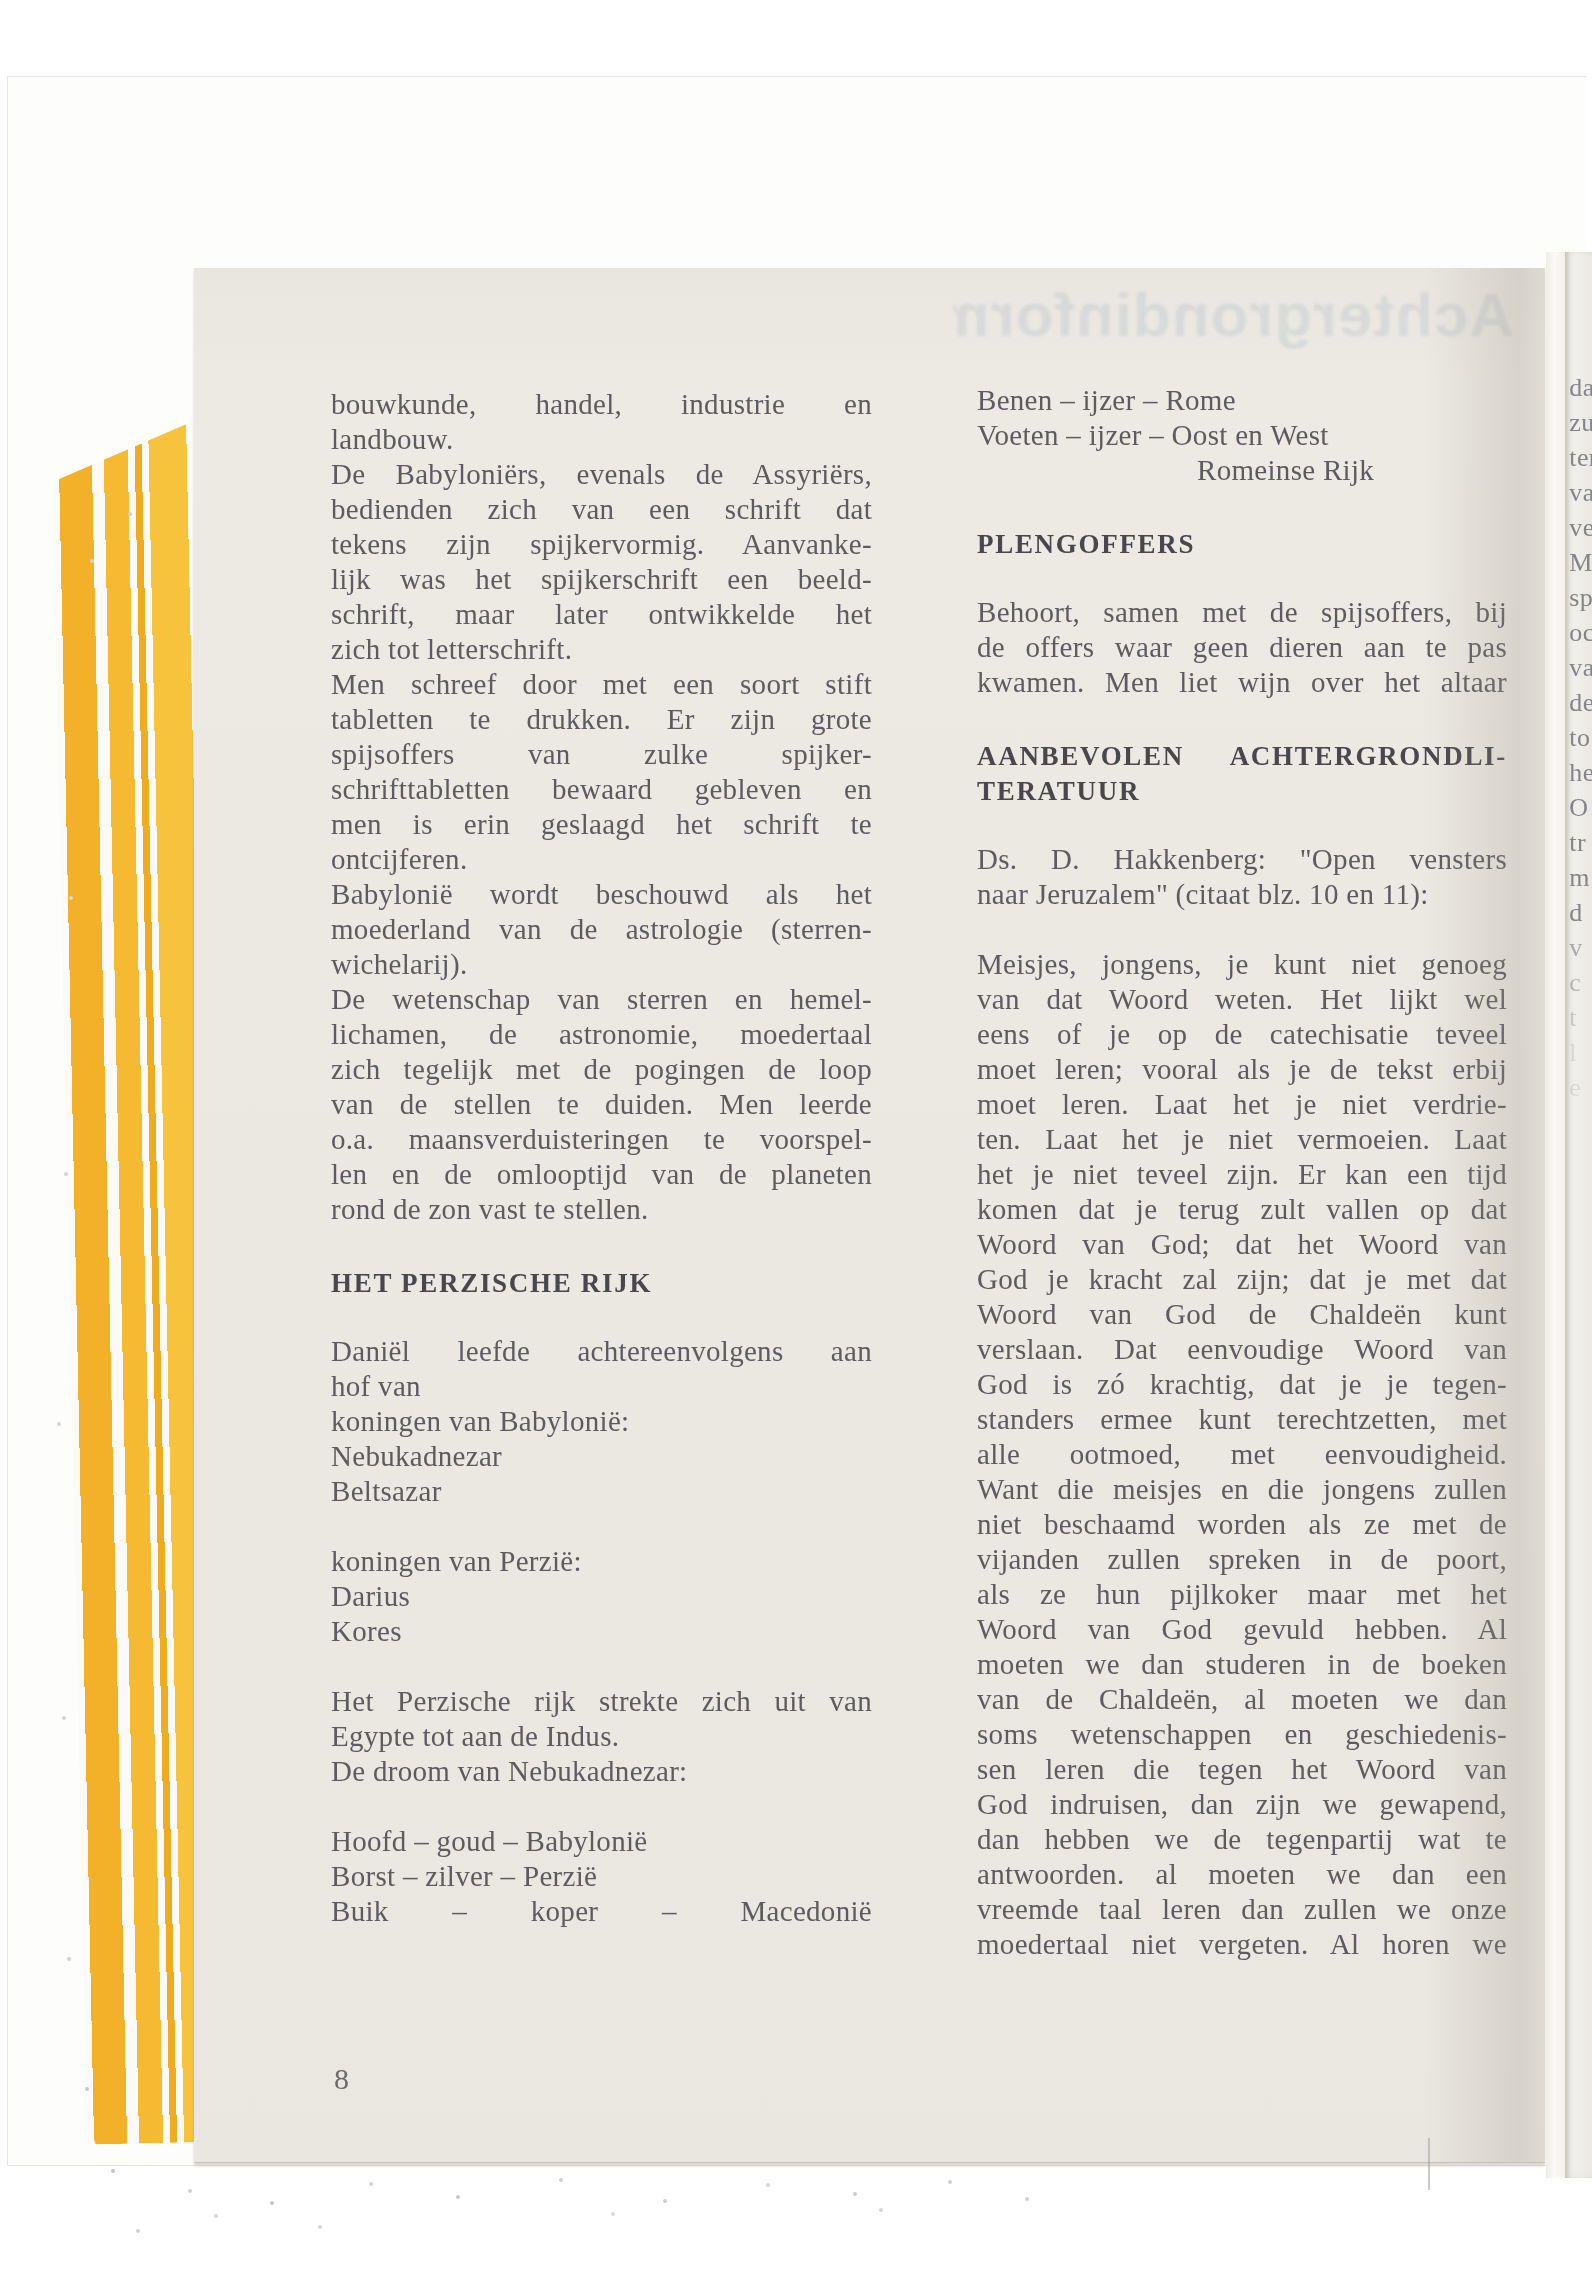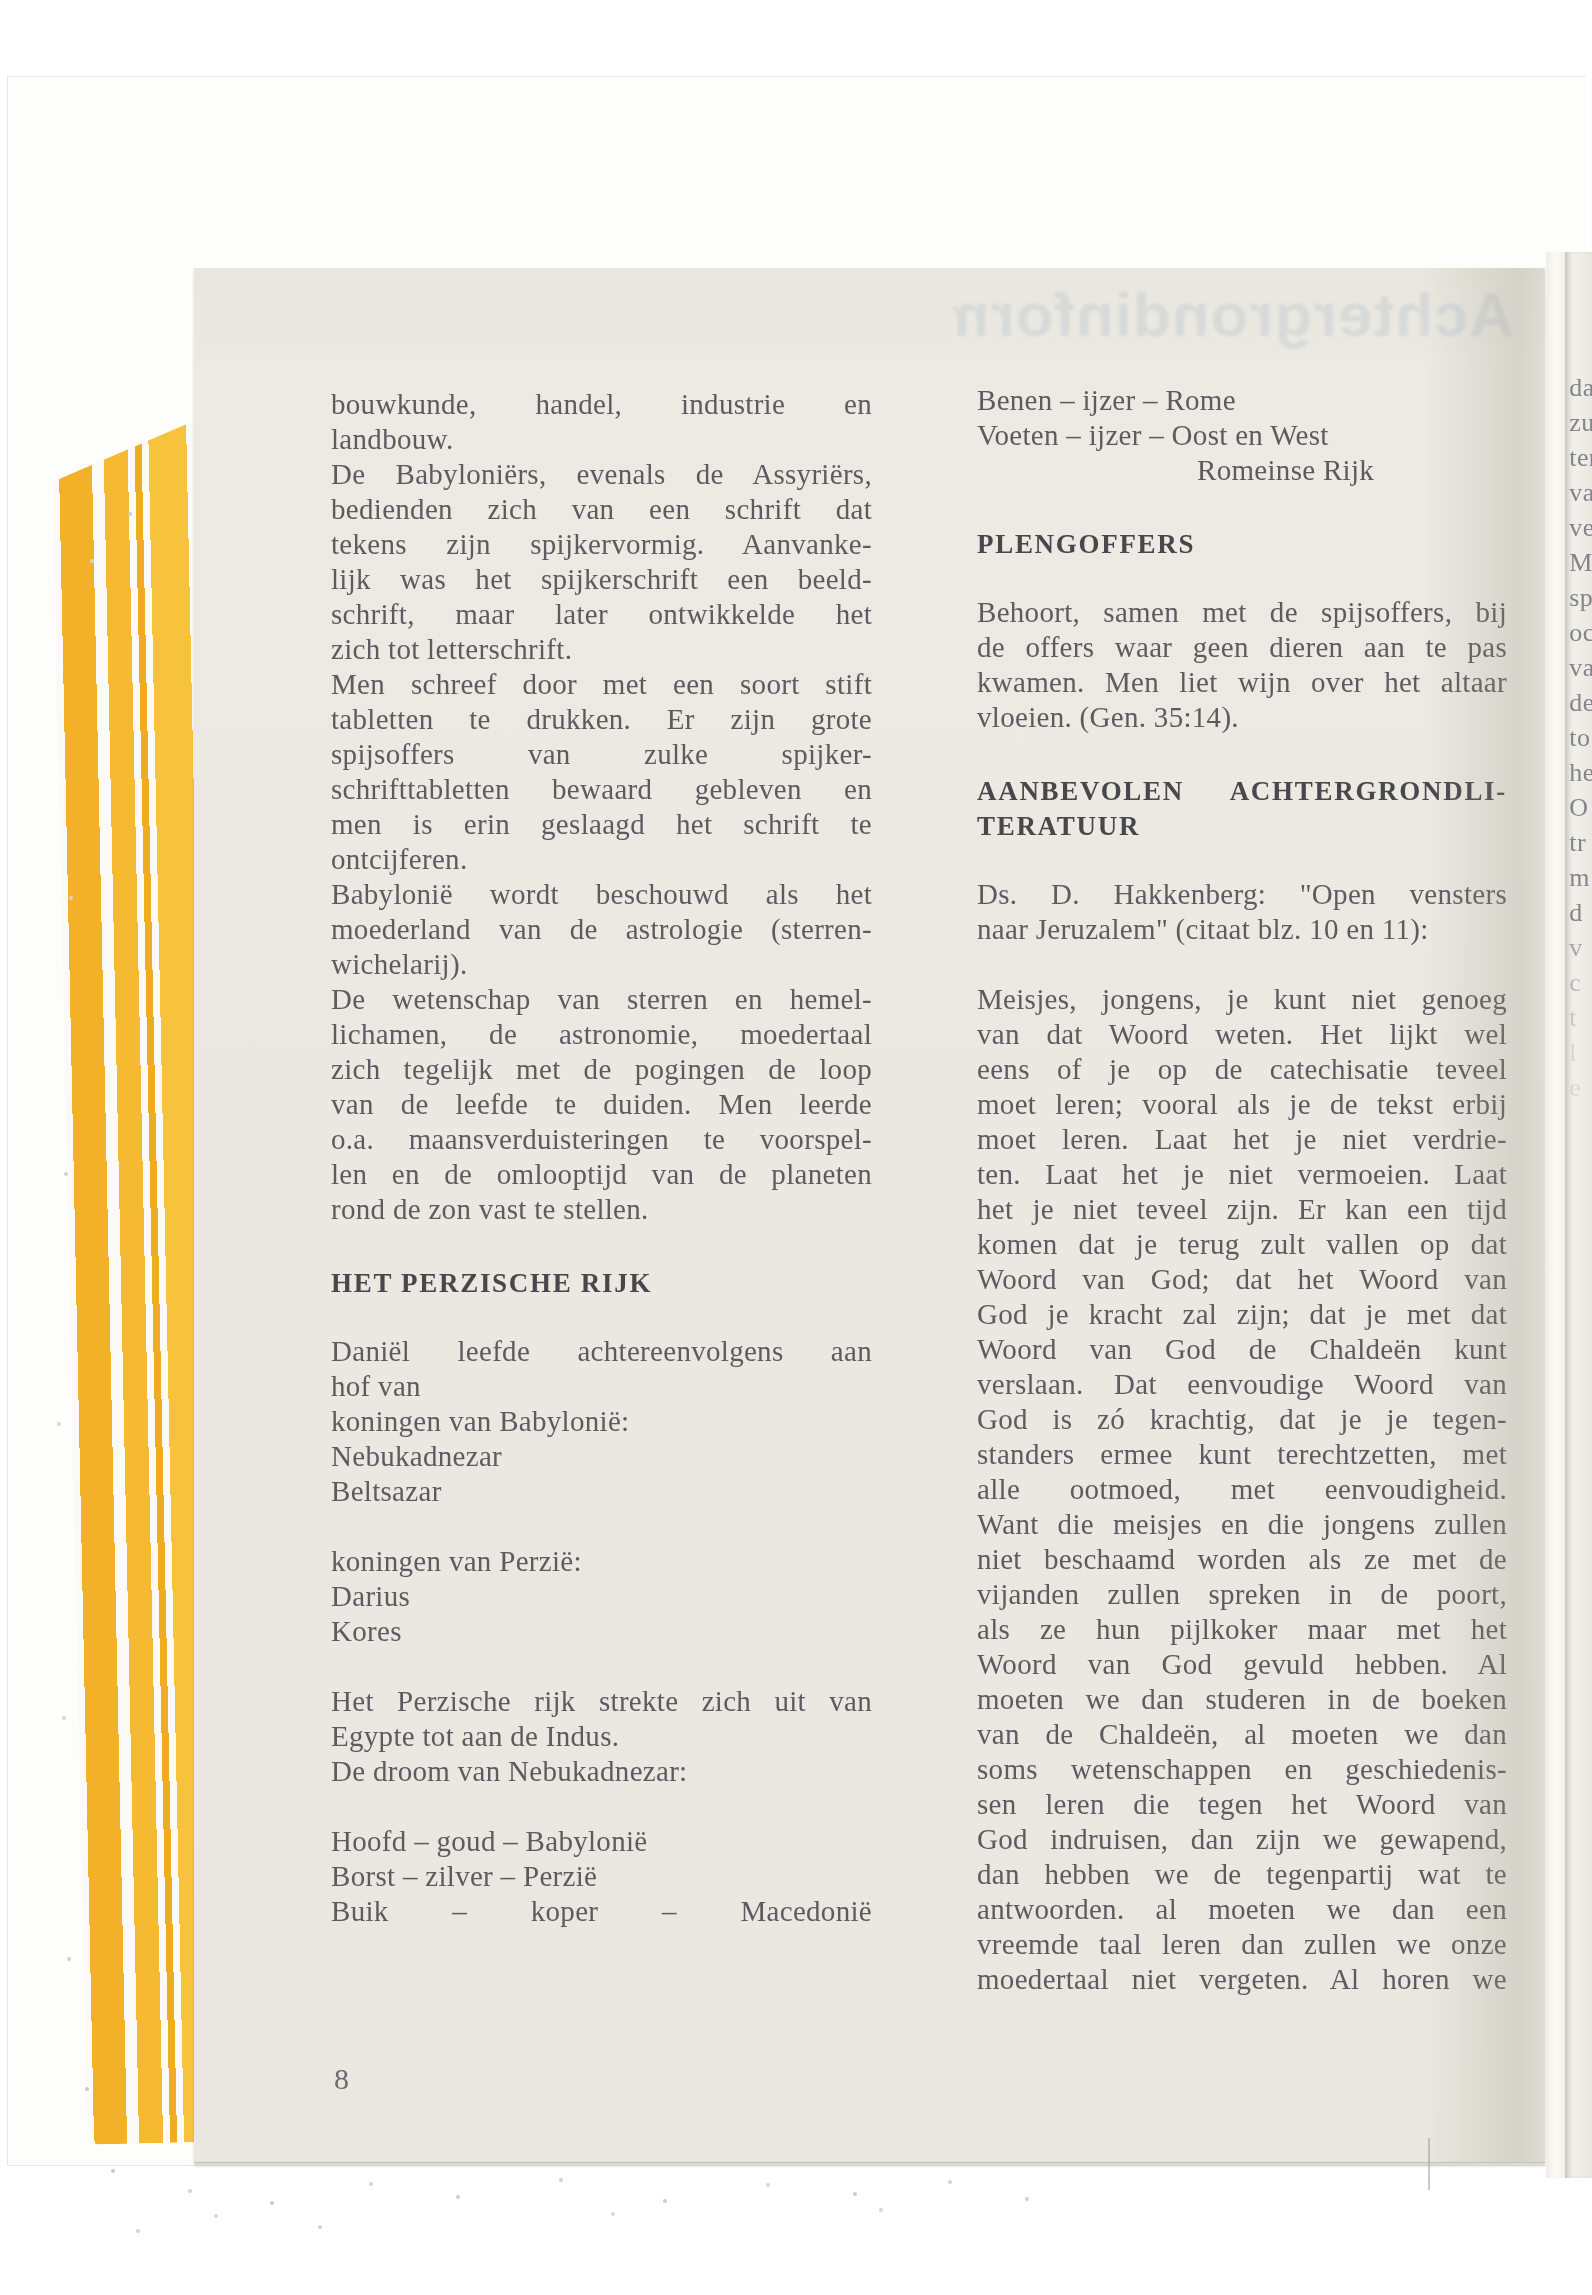--- a/index.html
+++ b/index.html
@@ -144,21 +144,21 @@
         </div>
         <div class="para">
           <div class="line j">Babylonië wordt beschouwd als het</div>
           <div class="line j">moederland van de astrologie (sterren-</div>
           <div class="line">wichelarij).</div>
         </div>
         <div class="para">
           <div class="line j">De wetenschap van sterren en hemel-</div>
           <div class="line j">lichamen, de astronomie, moedertaal</div>
           <div class="line j">zich tegelijk met de pogingen de loop</div>
-          <div class="line j">van de leefde te duiden. Men leerde</div>
+          <div class="line j">van de stellen te duiden. Men leerde</div>
           <div class="line j">o.a. maansverduisteringen te voorspel-</div>
           <div class="line j">len en de omlooptijd van de planeten</div>
           <div class="line">rond de zon vast te stellen.</div>
         </div>
         <div class="heading">
           <div class="hline">HET PERZISCHE RIJK</div>
         </div>
         <div class="para">
           <div class="line j">Daniël leefde achtereenvolgens aan</div>
           <div class="line">hof van</div>
@@ -191,21 +191,20 @@
           <div class="line">Voeten – ijzer – Oost en West</div>
           <div class="line ind">Romeinse Rijk</div>
         </div>
         <div class="heading">
           <div class="hline">PLENGOFFERS</div>
         </div>
         <div class="para">
           <div class="line j">Behoort, samen met de spijsoffers, bij</div>
           <div class="line j">de offers waar geen dieren aan te pas</div>
           <div class="line j">kwamen. Men liet wijn over het altaar</div>
-          <div class="line">vloeien. (Gen. 35:14).</div>
         </div>
         <div class="heading">
           <div class="hline j">AANBEVOLEN ACHTERGRONDLI-</div>
           <div class="hline">TERATUUR</div>
         </div>
         <div class="para">
           <div class="line j">Ds. D. Hakkenberg: "Open vensters</div>
           <div class="line">naar Jeruzalem" (citaat blz. 10 en 11):</div>
         </div>
         <div class="gapline"></div>

